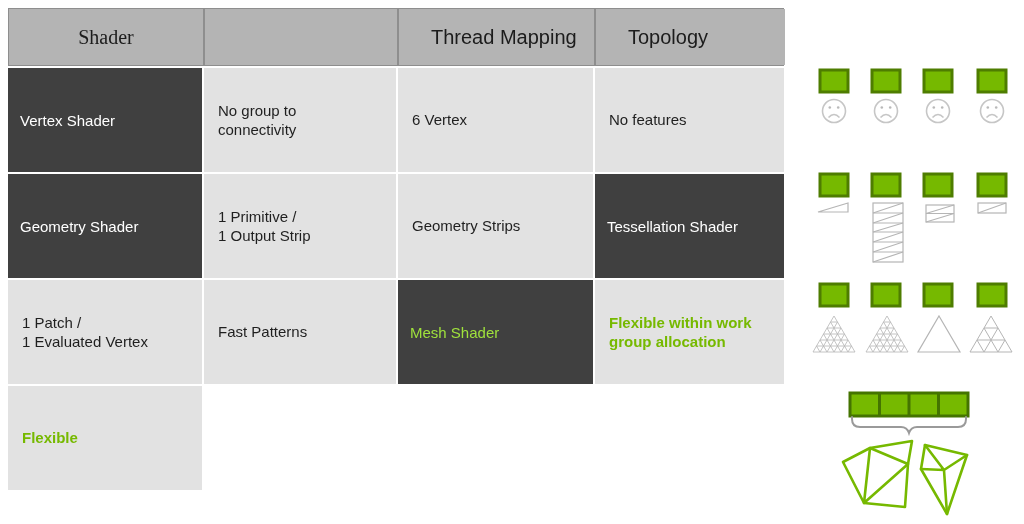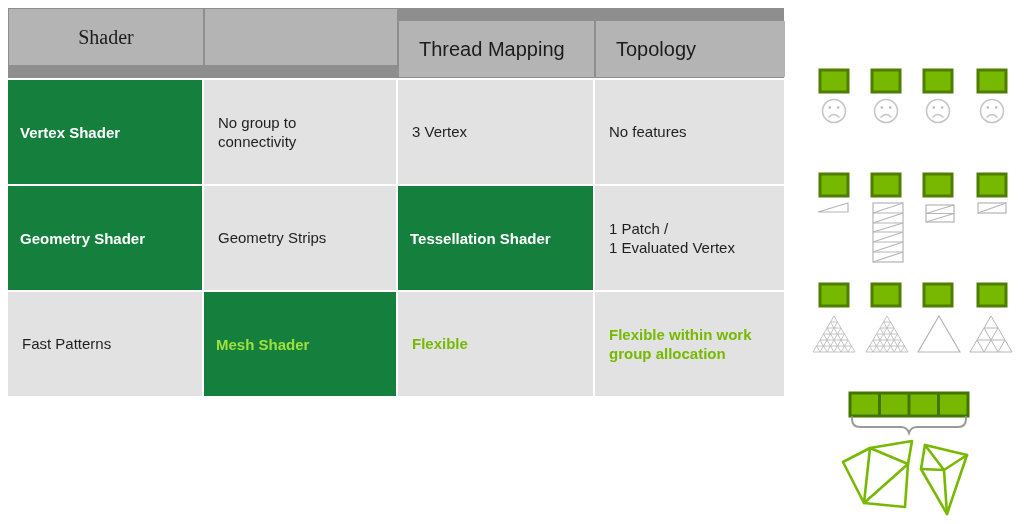--- a/index.html
+++ b/index.html
@@ -8,25 +8,25 @@
 
   .slide{position:absolute;inset:0;background:#ffffff;}
 
   
   .tbl{position:absolute;left:8px;top:8px;width:776px;}
   .hdr{display:grid;grid-template-columns:194px 192px 195px 189px;gap:2px;
        background:#8e8e8e;border:1px solid #8e8e8e;margin-bottom:2px;}
   .hdr-cell{background:#b4b4b4;height:56px;display:flex;align-items:center;
             font-size:20px;color:#1c1c1c;}
   .hdr-cell.center{justify-content:center;font-family:Liberation Serif, serif;}
-  .hdr-cell.left{padding-left:20px;margin-top:12px;}
+  .hdr-cell.left{padding-left:32px;}
   .body{display:grid;grid-template-columns:194px 192px 195px 189px;
         grid-auto-rows:104px;gap:2px;background:#ffffff;}
-  .rowhdr{background:#15803d;color:#ffffff;display:flex;align-items:center;
-          padding-left:12px;font-size:15px;font-weight:bold;}
+  .rowhdr{background:#404040;color:#ffffff;display:flex;align-items:center;
+          padding-left:12px;font-size:15px;}
   .cell{background:#e2e2e2;color:#1f1f1f;display:flex;align-items:center;
         padding-left:14px;padding-right:8px;font-size:15px;line-height:1.3;}
   .pre{white-space:pre-line;}
   .green-name{color:#9fe13c;}
   .green-cell{color:#76b900;font-weight:700;}
 
   
   .panel{position:absolute;left:790px;top:0;width:234px;height:524px;}
 </style>
 </head>
@@ -40,35 +40,37 @@
       <div class="hdr-cell"></div>
       <div class="hdr-cell left">Thread Mapping</div>
       <div class="hdr-cell left">Topology</div>
     </div>
 
     <div class="body">
 
       <div class="rowhdr">Vertex Shader</div>
       <div class="cell pre">No group to
 connectivity</div>
-      <div class="cell pre">3 Vertex</div>
+      <div class="cell pre">6 Vertex</div>
       <div class="cell pre">No features</div>
 
       <div class="rowhdr">Geometry Shader</div>
+      <div class="cell pre">1 Primitive /
+1 Output Strip</div>
       <div class="cell pre">Geometry Strips</div>
 
       <div class="rowhdr">Tessellation Shader</div>
       <div class="cell pre">1 Patch /
 1 Evaluated Vertex</div>
       <div class="cell pre">Fast Patterns</div>
 
       <div class="rowhdr green-name">Mesh Shader</div>
-      <div class="cell pre green-cell">Flexible</div>
       <div class="cell pre green-cell">Flexible within work
 group allocation</div>
+      <div class="cell pre green-cell">Flexible</div>
     </div>
   </div>
 
   <div class="panel">
     <svg width="234" height="524" viewBox="0 0 234 524">
 
       <g>
         <g fill="#76b900" stroke="#4e7d00" stroke-width="3">
           <rect x="30" y="70" width="28" height="22"></rect>
           <rect x="82" y="70" width="28" height="22"></rect>

